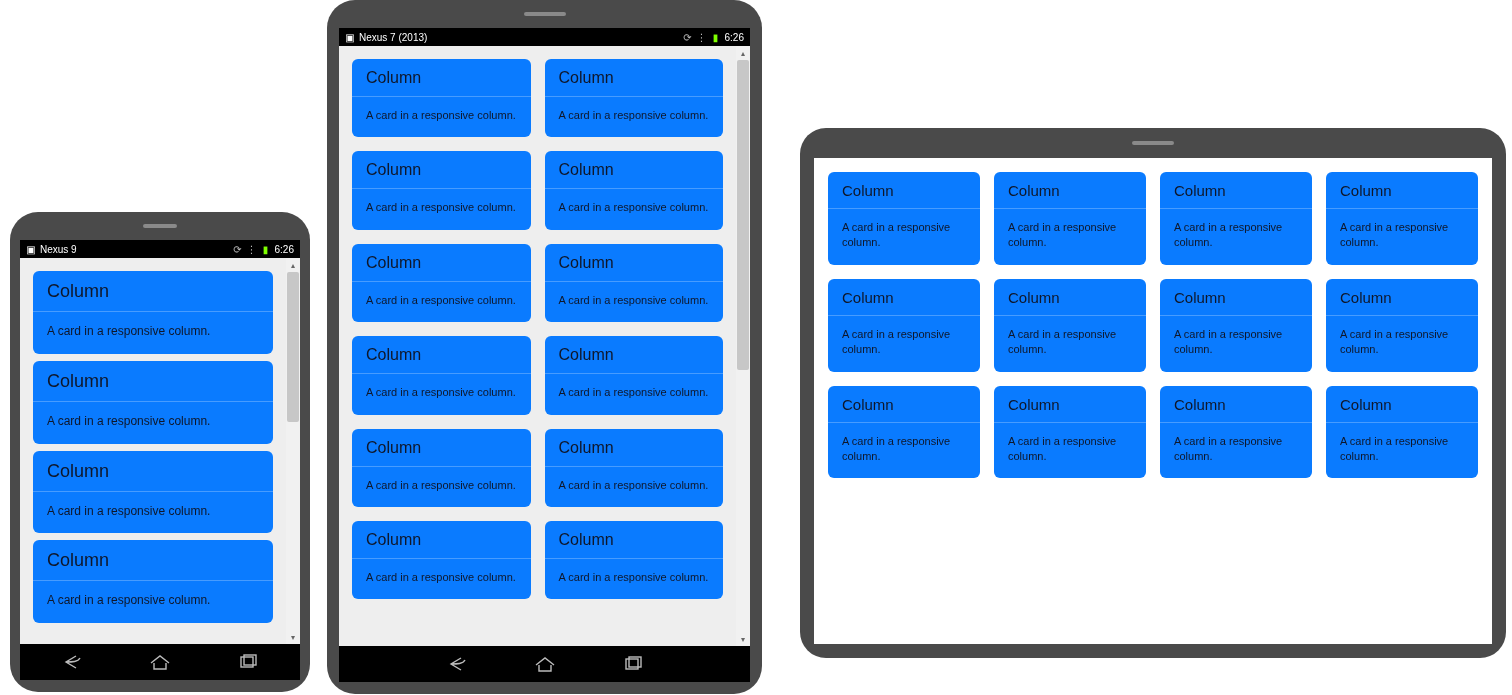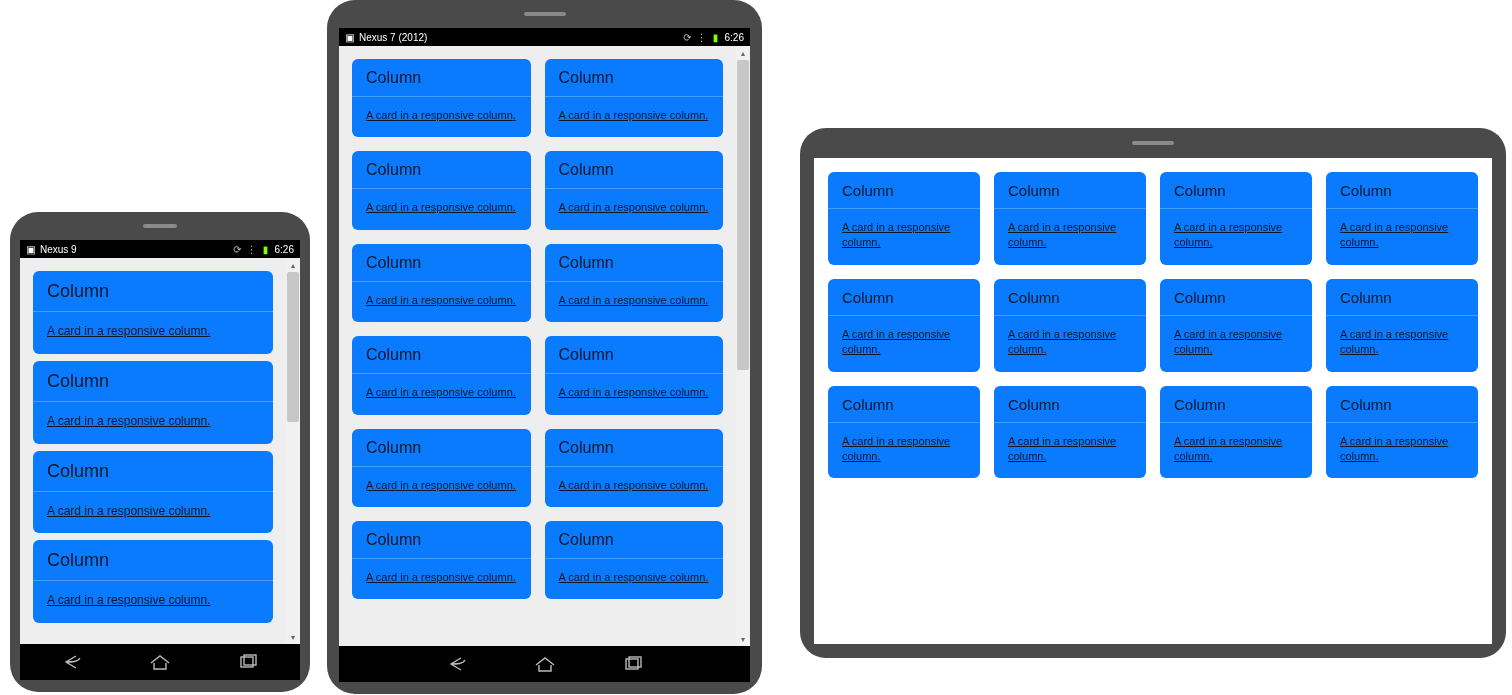--- a/index.html
+++ b/index.html
@@ -97,21 +97,20 @@
   .card-header {
     padding: 10px 14px 9px;
     font-size: 16px;
     font-weight: 400;
     border-bottom: 1px solid rgba(255,255,255,.25);
   }
   .card-body {
     padding: 11px 14px 14px;
     font-size: 11px;
     line-height: 1.4;
-    text-decoration: underline;
   }
 
   
   .grid-1col { padding: 6px 6px 6px 6px; }
   .grid-1col .card { width: calc(100% - 14px); }
 
   .grid-2col { padding: 6px; display:flex; flex-wrap:wrap; }
   .grid-2col .card { width: calc(50% - 14px); }
 
   .grid-4col { padding: 7px; display:flex; flex-wrap:wrap; }
@@ -203,21 +202,21 @@
       </div>
     </div>
   </div>
 </div>
 
 <div id="d2" class="device">
   <div class="speaker"></div>
   <div class="screen">
     <div class="status-bar">
       <span class="icon">▣</span>
-      <span class="title">Nexus 7 (2012)</span>
+      <span class="title">Nexus 7 (2013)</span>
       <span class="icon sync">⟳</span>
       <span class="icon wifi">⋮</span>
       <span class="icon batt">▮</span>
       <span>6:26</span>
     </div>
     <div class="content-area">
       <div class="grid-2col" id="g2">
   <div class="card">
     <div class="card-header">Column</div>
     <div class="card-body">A card in a responsive column.</div>

